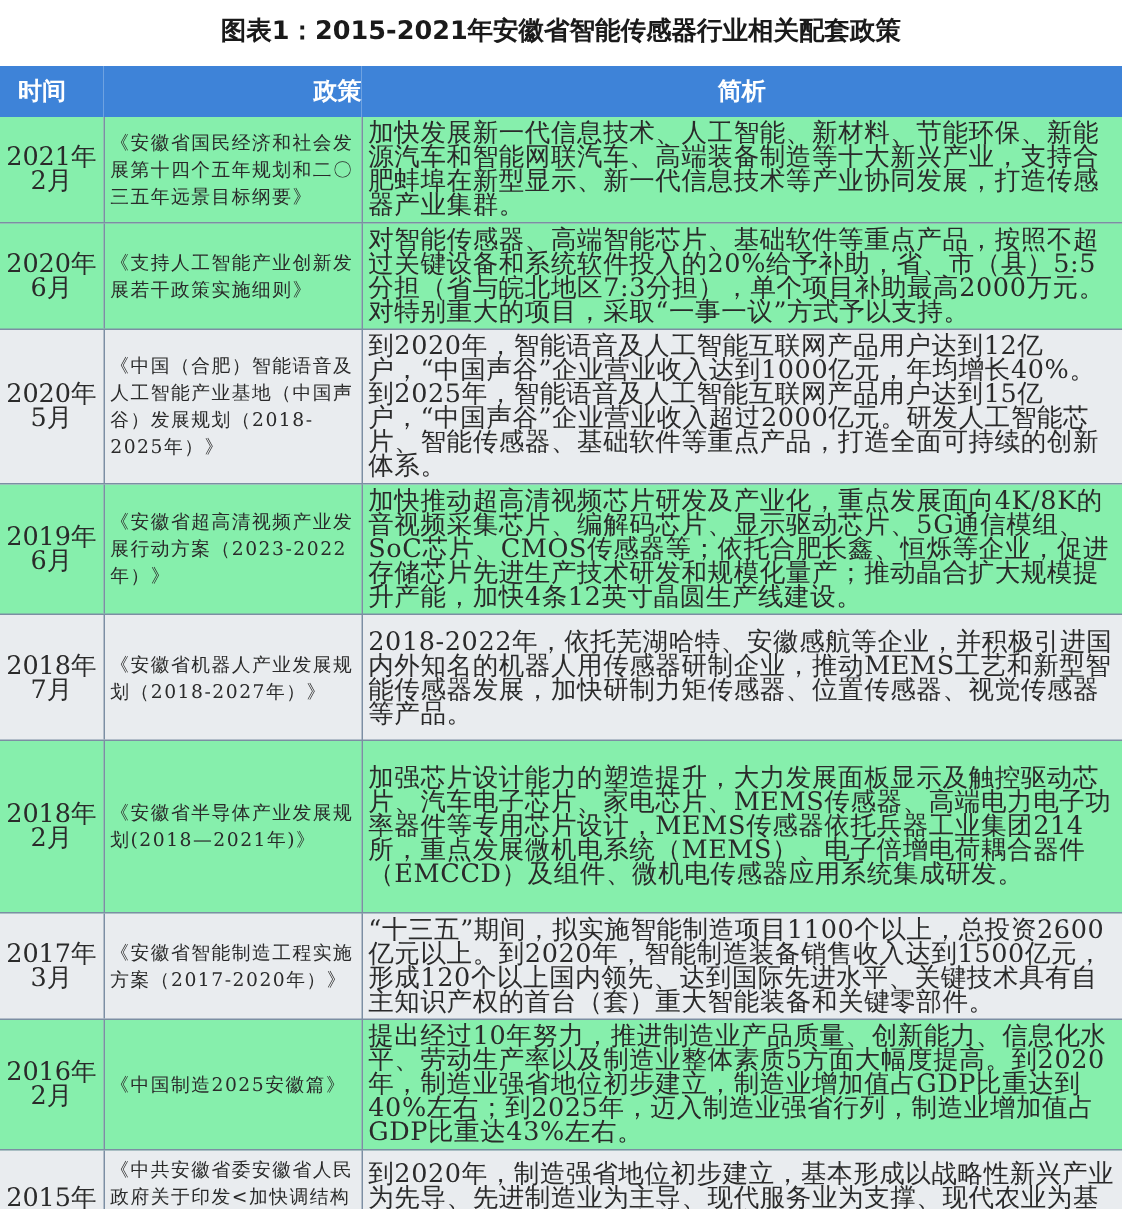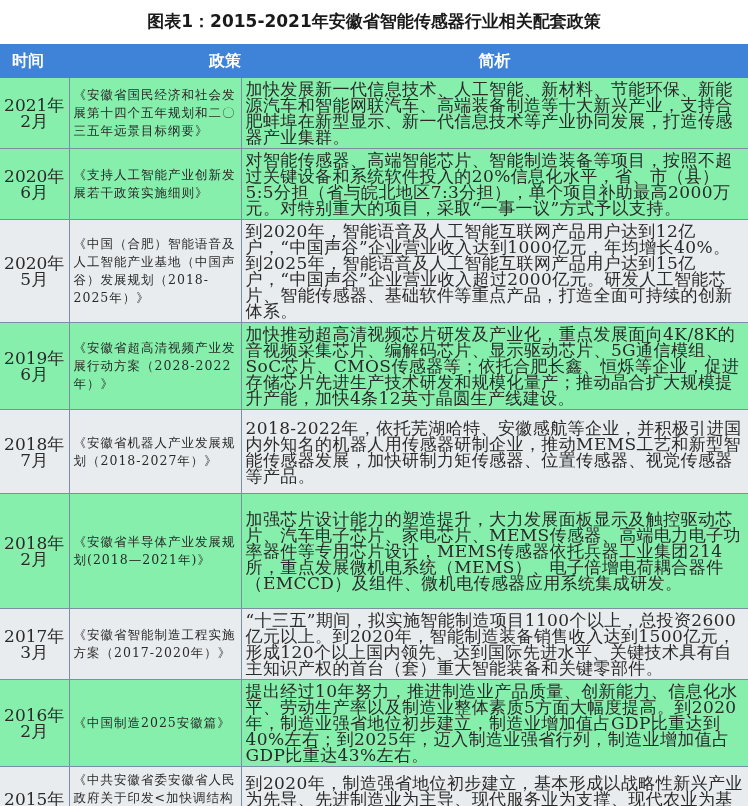--- a/index.html
+++ b/index.html
@@ -38,30 +38,30 @@
   </thead>
   <tbody id="tbody">
     <tr class="white" style="height: 59px;">
         <td class="date">2021年2月</td>
         <td class="policy">《安徽省国民经济和社会发展第十四个五年规划和二〇三五年远景目标纲要》</td>
         <td class="desc">加快发展新一代信息技术、人工智能、新材料、节能环保、新能源汽车和智能网联汽车、高端装备制造等十大新兴产业，支持合肥蚌埠在新型显示、新一代信息技术等产业协同发展，打造传感器产业集群。</td>
       </tr>
     <tr class="white" style="height: 59px;">
         <td class="date">2020年6月</td>
         <td class="policy">《支持人工智能产业创新发展若干政策实施细则》</td>
-        <td class="desc">对智能传感器、高端智能芯片、智能制造装备等项目，按照不超过关键设备和系统软件投入的20%信息化水平，省、市（县）5:5分担（省与皖北地区7:3分担），单个项目补助最高2000万元。对特别重大的项目，采取“一事一议”方式予以支持。</td>
+        <td class="desc">对智能传感器、高端智能芯片、基础软件等重点产品，按照不超过关键设备和系统软件投入的20%给予补助，省、市（县）5:5分担（省与皖北地区7:3分担），单个项目补助最高2000万元。对特别重大的项目，采取“一事一议”方式予以支持。</td>
       </tr>
     <tr class="alt" style="height: 95px;">
         <td class="date">2020年5月</td>
         <td class="policy">《中国（合肥）智能语音及人工智能产业基地（中国声谷）发展规划（2018-2025年）》</td>
         <td class="desc">到2020年，智能语音及人工智能互联网产品用户达到12亿户，“中国声谷”企业营业收入达到1000亿元，年均增长40%。到2025年，智能语音及人工智能互联网产品用户达到15亿户，“中国声谷”企业营业收入超过2000亿元。研发人工智能芯片、智能传感器、基础软件等重点产品，打造全面可持续的创新体系。</td>
       </tr>
     <tr class="white" style="height: 72px;">
         <td class="date">2019年6月</td>
-        <td class="policy">《安徽省超高清视频产业发展行动方案（2028-2022年）》</td>
+        <td class="policy">《安徽省超高清视频产业发展行动方案（2023-2022年）》</td>
         <td class="desc">加快推动超高清视频芯片研发及产业化，重点发展面向4K/8K的音视频采集芯片、编解码芯片、显示驱动芯片、5G通信模组、SoC芯片、CMOS传感器等；依托合肥长鑫、恒烁等企业，促进存储芯片先进生产技术研发和规模化量产；推动晶合扩大规模提升产能，加快4条12英寸晶圆生产线建设。</td>
       </tr>
     <tr class="alt" style="height: 84px;">
         <td class="date">2018年7月</td>
         <td class="policy">《安徽省机器人产业发展规划（2018-2027年）》</td>
         <td class="desc">2018-2022年，依托芜湖哈特、安徽感航等企业，并积极引进国内外知名的机器人用传感器研制企业，推动MEMS工艺和新型智能传感器发展，加快研制力矩传感器、位置传感器、视觉传感器等产品。</td>
       </tr>
     <tr class="white" style="height: 115px;">
         <td class="date">2018年2月</td>
         <td class="policy">《安徽省半导体产业发展规划(2018—2021年)》</td>

